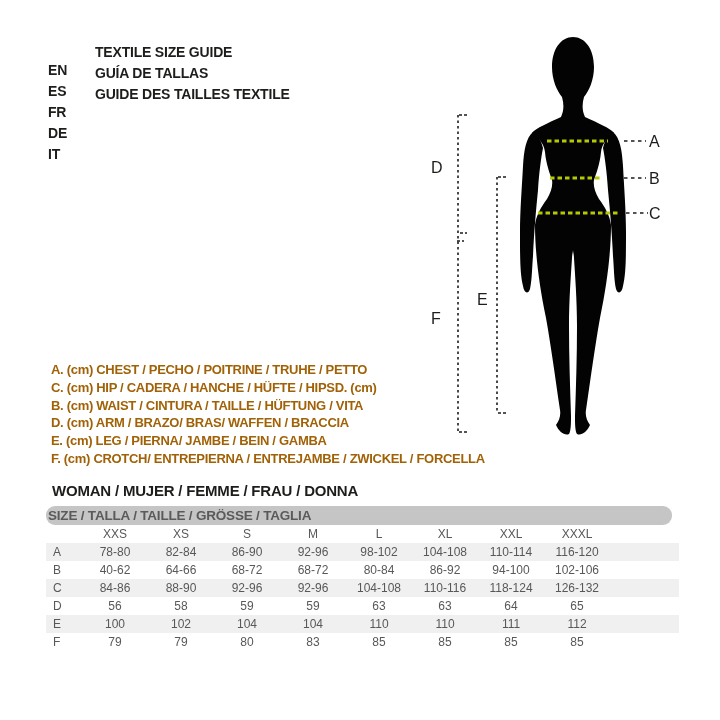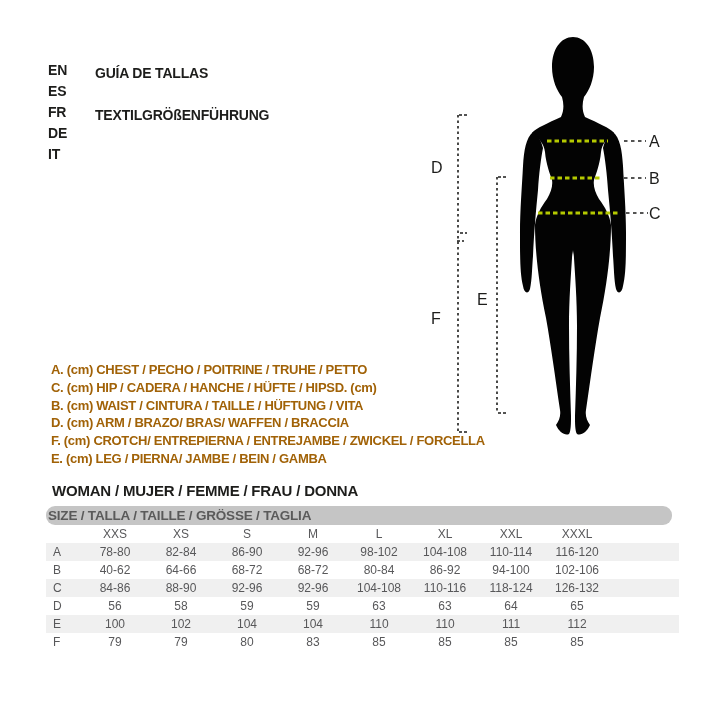--- a/index.html
+++ b/index.html
@@ -39,31 +39,32 @@
   
   .figure-svg{left:420px;top:28px;}
   .fig-label{font-family:"Liberation Sans",sans-serif;font-size:16px;fill:#1d1d1b;}
 </style>
 </head>
 <body>
 
 <div class="abs lang-list" id="langList">
     <div class="lang-row">
       <span class="lang-code">EN</span>
+      <span>TEXTILE SIZE GUIDE</span>
     </div>
     <div class="lang-row">
       <span class="lang-code">ES</span>
       <span>GUÍA DE TALLAS</span>
     </div>
     <div class="lang-row">
       <span class="lang-code">FR</span>
+      <span>GUIDE DES TAILLES TEXTILE</span>
     </div>
     <div class="lang-row">
       <span class="lang-code">DE</span>
-      <span>TEXTILGRÖßENFÜHRUNG</span>
     </div>
     <div class="lang-row">
       <span class="lang-code">IT</span>
     </div>
   </div>
 
 <svg class="abs figure-svg" width="300" height="412" viewBox="0 0 300 412" xmlns="http://www.w3.org/2000/svg">
 
   <g fill="#030303">
     <path d="M153,9 C141,9 132,21 132,39 C132,52 137,63 142,69 C144,76 144,83 141,89
@@ -116,22 +117,22 @@
   <text class="fig-label" x="11" y="145">D</text>
   <text class="fig-label" x="57" y="277">E</text>
   <text class="fig-label" x="11" y="296">F</text>
 </svg>
 
 <div class="abs legend-list" id="legendList">
     <div class="legend-row">A. (cm) CHEST / PECHO / POITRINE / TRUHE / PETTO</div>
     <div class="legend-row">C. (cm) HIP / CADERA / HANCHE / HÜFTE / HIPSD. (cm)</div>
     <div class="legend-row">B. (cm) WAIST / CINTURA / TAILLE / HÜFTUNG / VITA</div>
     <div class="legend-row">D. (cm) ARM / BRAZO/ BRAS/ WAFFEN / BRACCIA</div>
+    <div class="legend-row">E. (cm) LEG / PIERNA/ JAMBE / BEIN / GAMBA</div>
     <div class="legend-row">F. (cm) CROTCH/ ENTREPIERNA / ENTREJAMBE / ZWICKEL / FORCELLA</div>
-    <div class="legend-row">E. (cm) LEG / PIERNA/ JAMBE / BEIN / GAMBA</div>
   </div>
 
 <div class="abs gender-line">WOMAN / MUJER / FEMME / FRAU / DONNA</div>
 
 <div class="abs table-wrap">
   <div class="table-header-bar">SIZE / TALLA / TAILLE / GRÖSSE / TAGLIA</div>
   <table class="size-table">
     <thead id="sizeTableHead">
         <tr>
           <th class="lbl"></th>

